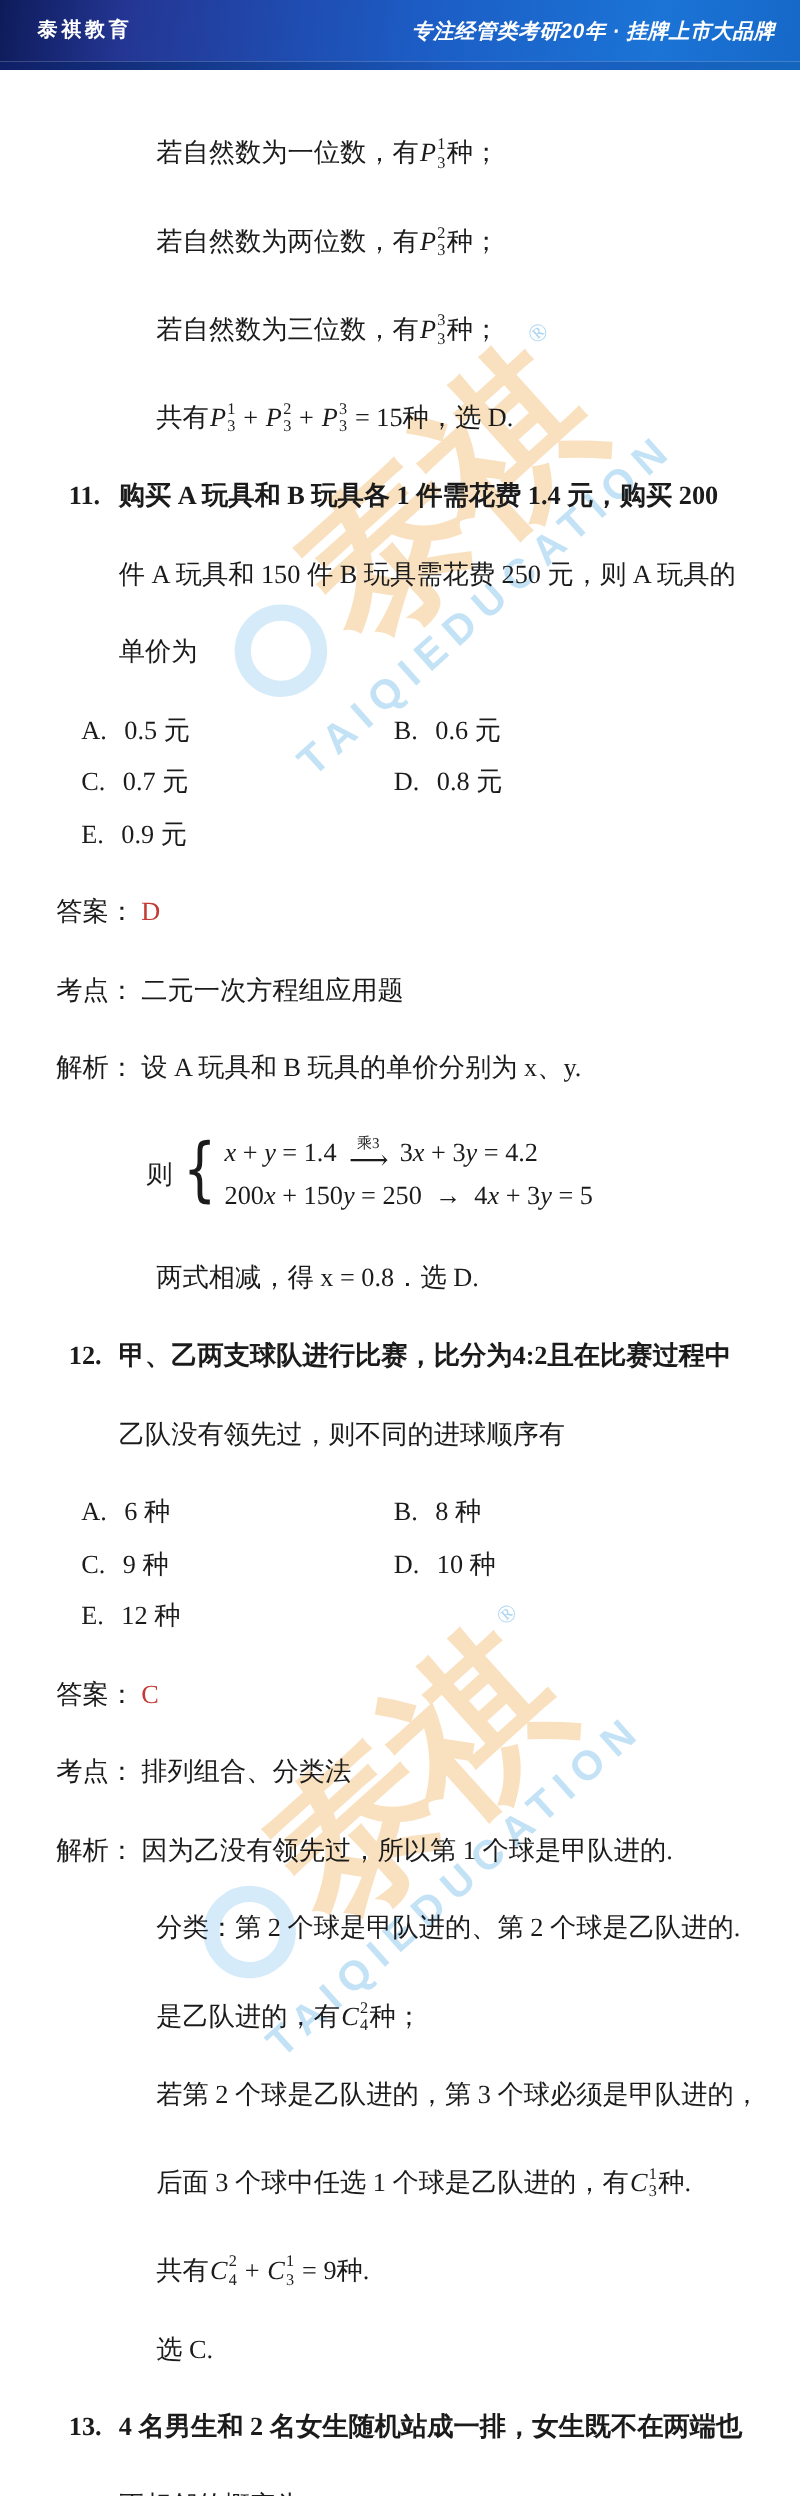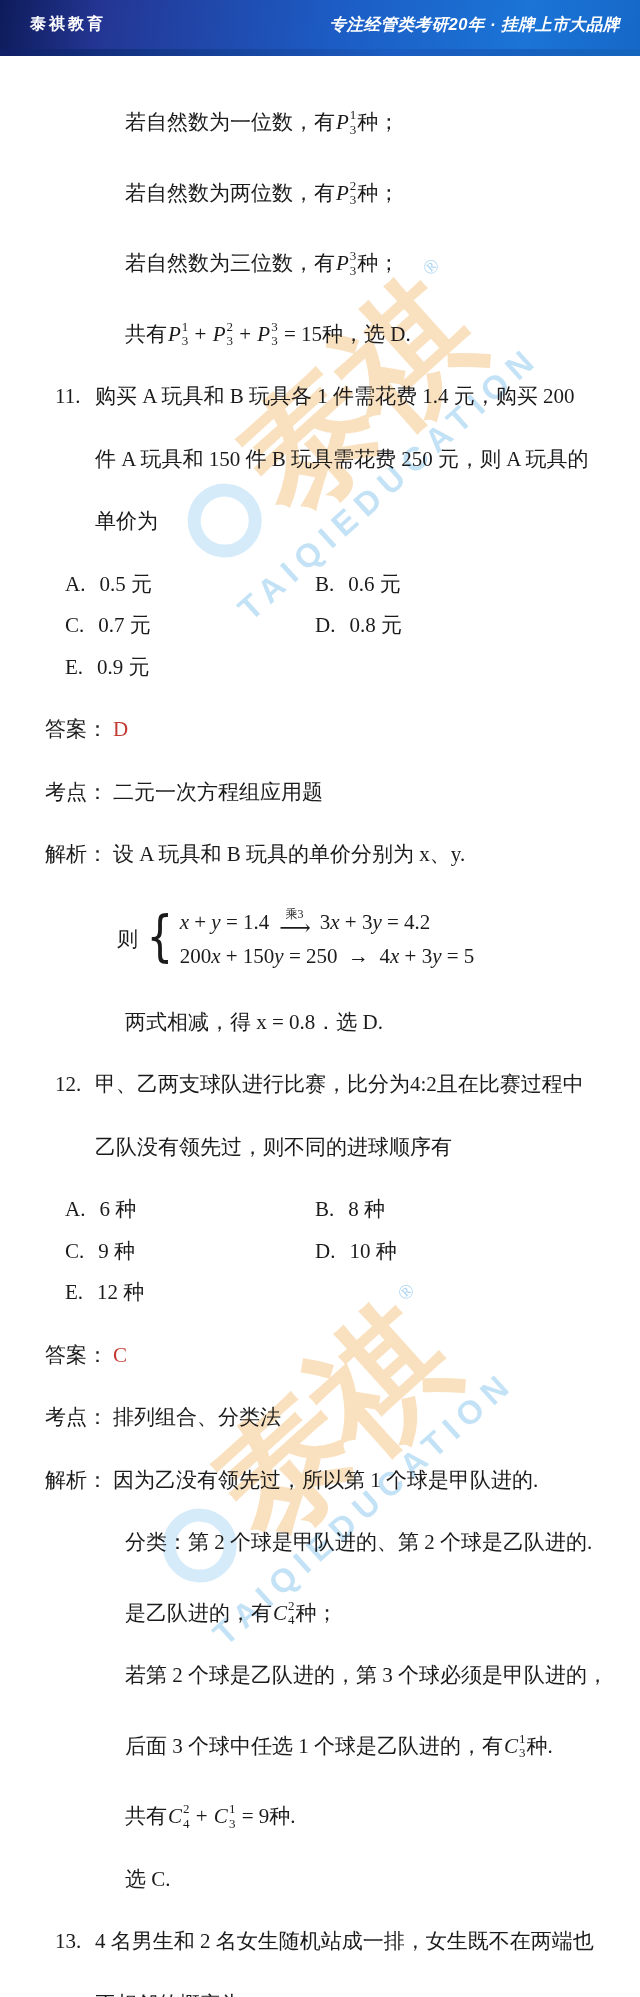--- a/index.html
+++ b/index.html
@@ -35,21 +35,21 @@
   .wm-en{font-size:33px;font-weight:800;color:#b5dcf5;letter-spacing:8px;opacity:.8;margin-top:-4px;
     font-family:"Liberation Sans",sans-serif;}
   .wm1{left:110px;top:350px;width:470px;}
   .wm2{left:35px;top:1375px;width:570px;}
 
   
   .content{position:relative;z-index:1;padding-top:24px;}
   .line{height:41.5px;line-height:41.5px;white-space:nowrap;}
   .fl{display:flex;align-items:center;margin-top:29px;}
   .sol{padding-left:125px;}
-  .q{padding-left:55px;display:flex;}
+  .q{padding-left:55px;display:flex;font-weight:bold;}
   .qnum{width:40px;flex:none;}
   .cont{padding-left:95px;}
   .choices{padding-left:65px;display:flex;height:41.5px;line-height:41.5px;}
   .choice{width:250px;}
   .choice.last{width:auto;}
   .ck{margin-right:14px;}
   .lrow{padding-left:45px;display:flex;height:41.5px;line-height:41.5px;}
   .llabel{width:68px;flex:none;}
   .ansval{color:#c23a32;}
 

